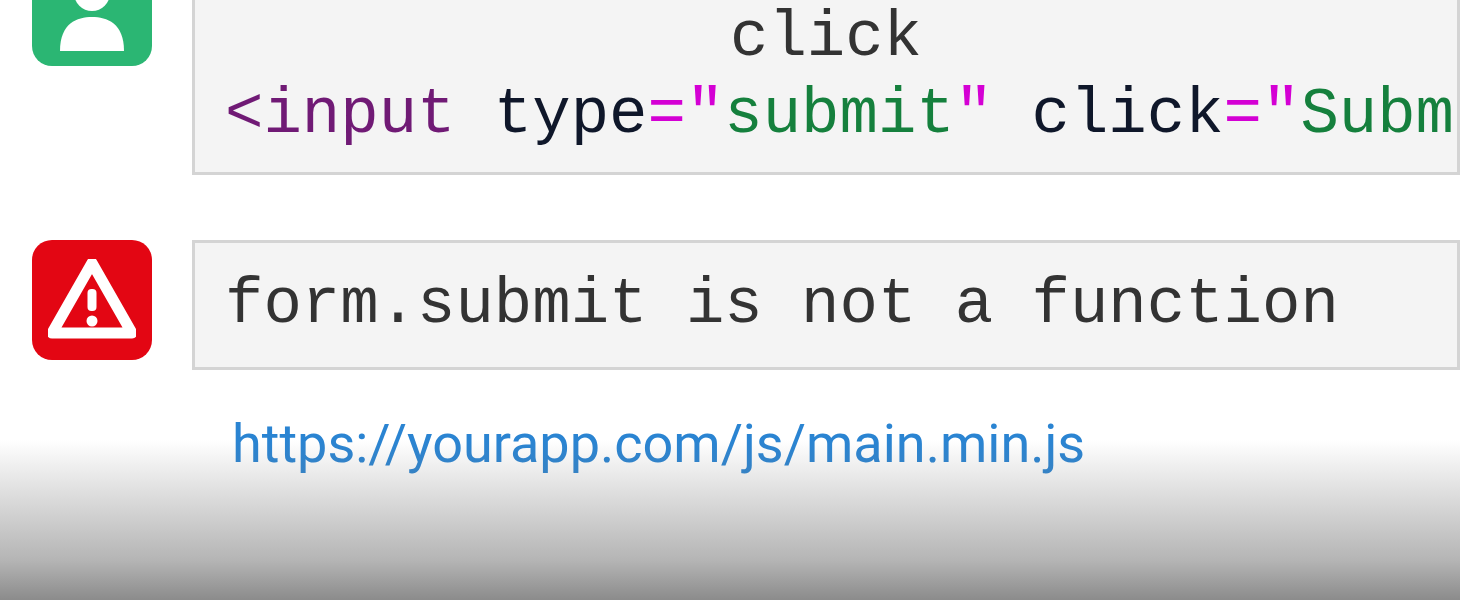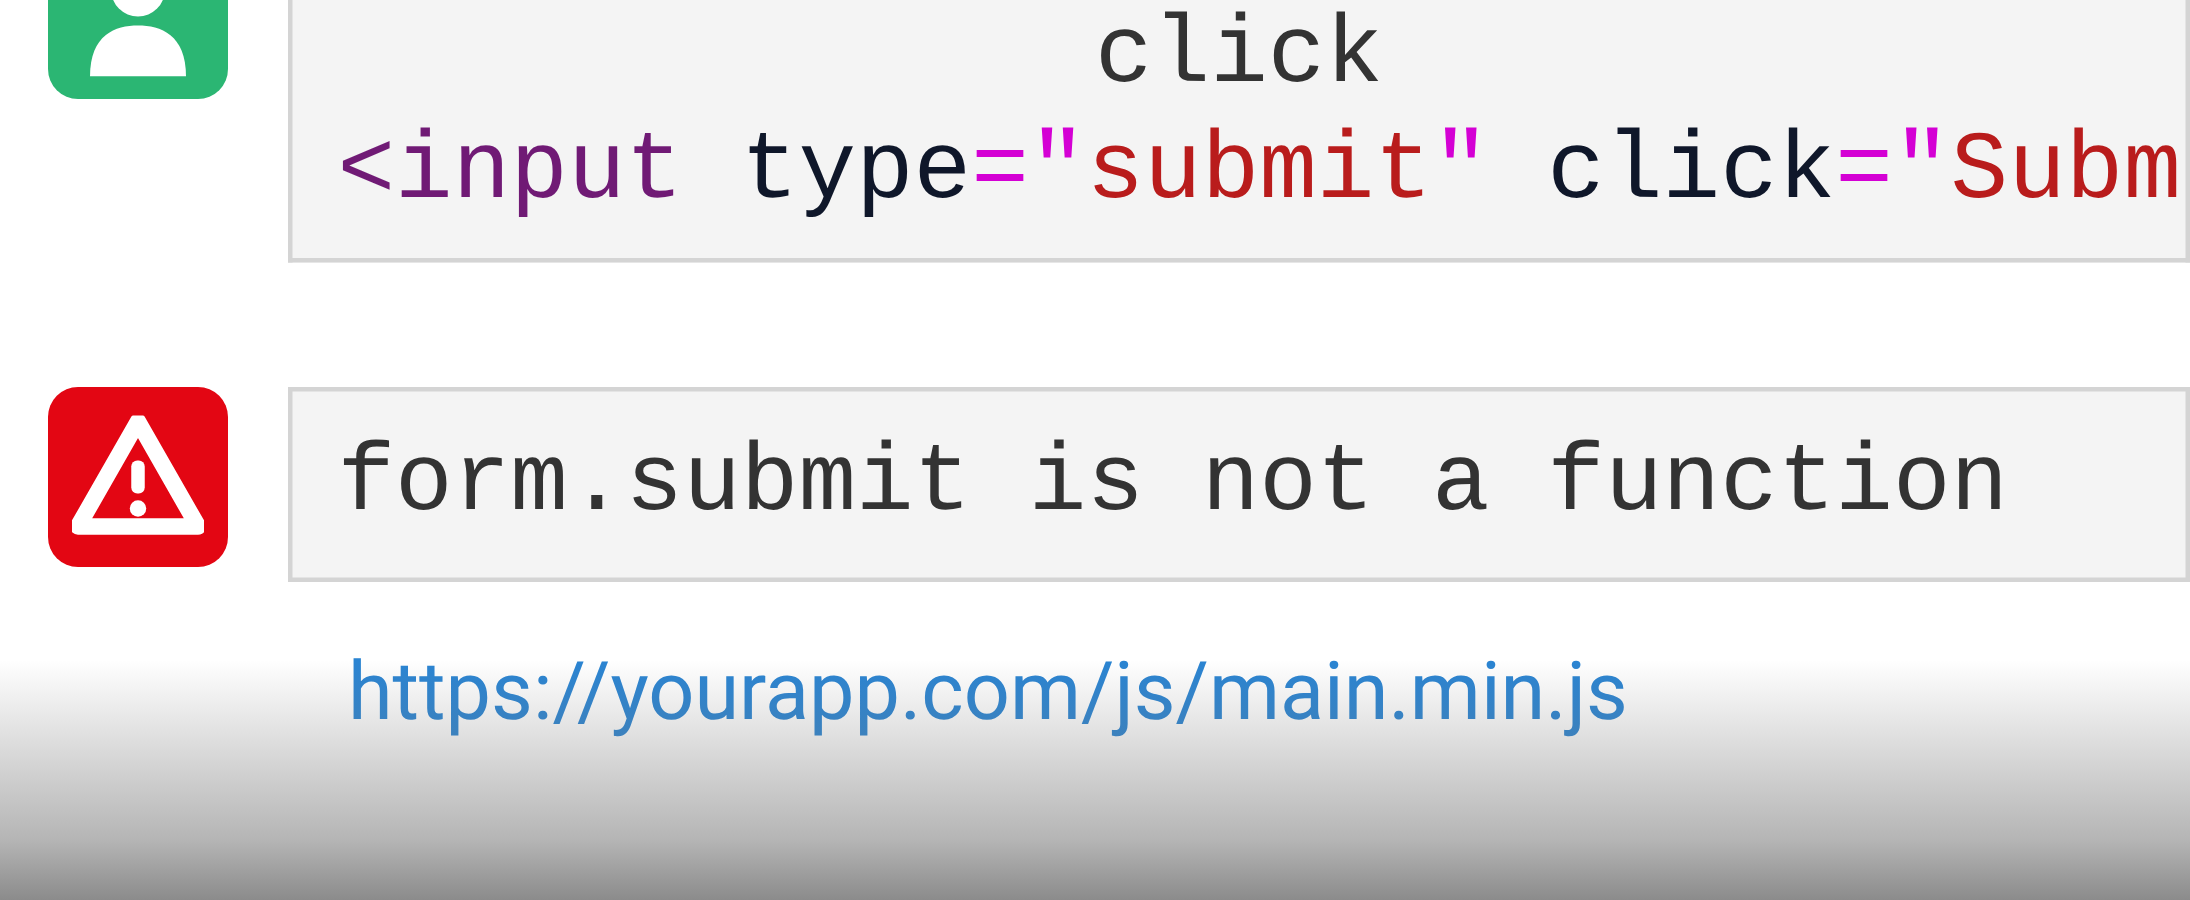--- a/index.html
+++ b/index.html
@@ -56,36 +56,36 @@
       margin-top: 0;
       text-align: center;
     }
     .row1 .icon-badge {
       margin-top: -44px;
       height: 110px;
       border-top-left-radius: 0;
       border-top-right-radius: 0;
     }
     .row2 {
-      margin-top: 83px;
+      margin-top: 65px;
     }
     .code-box.second {
       padding-top: 24px;
       padding-bottom: 24px;
     }
     .url-row {
       margin-left: 232px;
       margin-top: 42px;
       font-size: 54px;
       color: #2a84d2;
     }
     .tag { color: #701a75; }
     .attr { color: #0f172a; }
     .punct { color: #d400d4; }
-    .val { color: #b91c1c; }
+    .val { color: #15803d; }
     .plain { color: #333; }
     .fade {
       position: absolute;
       left: 0;
       right: 0;
       bottom: 0;
       height: 160px;
       background: linear-gradient(to bottom, rgba(255,255,255,0) 0%, rgba(120,120,120,0.55) 75%, rgba(90,90,90,0.7) 100%);
       pointer-events: none;
     }

